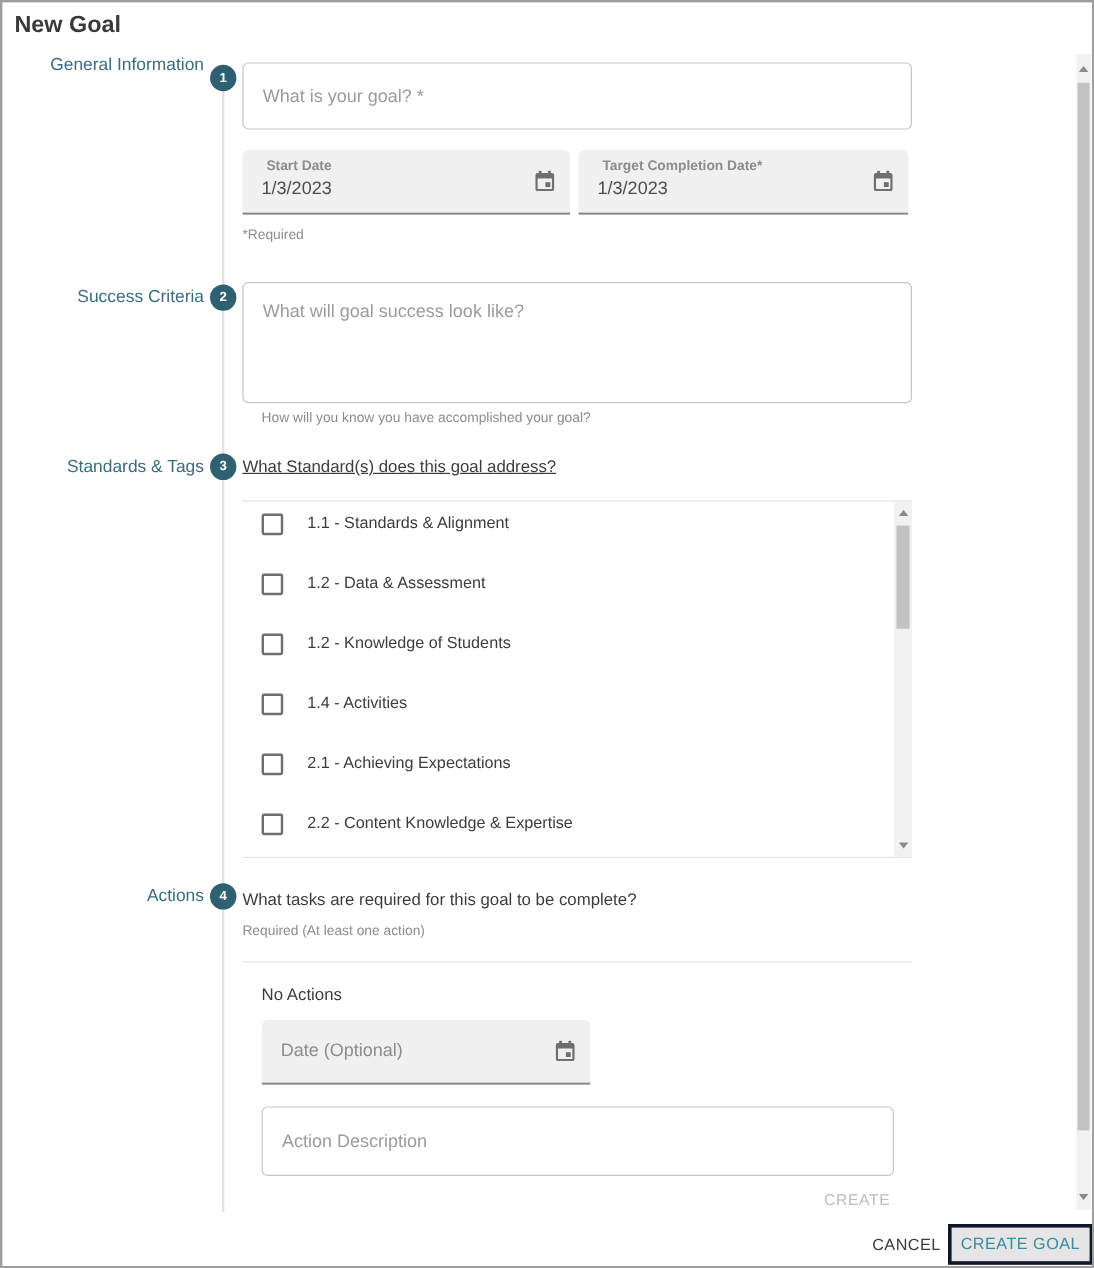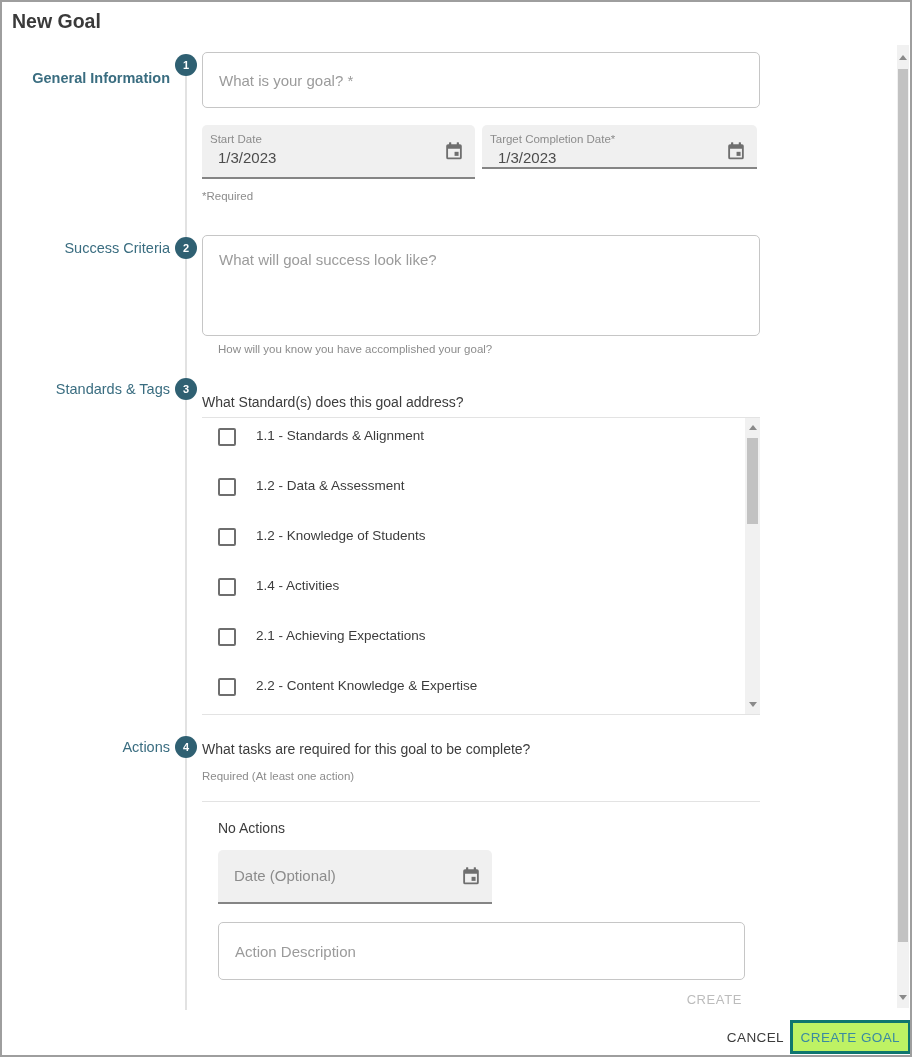--- a/index.html
+++ b/index.html
@@ -12,53 +12,53 @@
   .abs { position:absolute; }
   .title { left:10px; top:8px; font-size:19.5px; color:#3a3a3a;font-weight:bold; }
 
   
   .rail-divider { left:183px; top:53px; width:2px; height:955px; background:#e2e2e2; }
   .rail-label { left:0; width:168px; text-align:right; font-size:14.5px; color:#3a6d80; }
   .rail-badge {
     left:173px; width:22px; height:22px; border-radius:50%; background:#2f6072;
     color:#fff; font-size:11px; font-weight:bold; display:flex; align-items:center; justify-content:center;
   }
-  .sec1-label { top:68px;font-weight:bold; } .sec1-badge { top:52px; }
+  .sec1-label { top:44px; } .sec1-badge { top:52px; }
   .sec2-label { top:238px; } .sec2-badge { top:235px; }
   .sec3-label { top:379px;text-align:right; } .sec3-badge { top:376px; }
   .sec4-label { top:737px; } .sec4-badge { top:734px; }
 
   
   .outlined {
     border:1px solid #c6c6c6; border-radius:5px; background:#fff;
     font-size:15px; color:#4c4c4c; outline:none; padding:0 16px;
     font-family:"Liberation Sans", sans-serif;
   }
   .outlined::placeholder { color:#9b9b9b; opacity:1; }
   .goal-input { left:200px; top:50px; width:558px; height:56px; }
   .success-textarea { left:200px; top:233px; width:558px; height:101px; padding:15px 16px; resize:none; }
   .desc-input { left:216px; top:920px; width:527px; height:58px; }
 
   
   .date-field {
     background:#f0f0f0; border-radius:5px 5px 0 0; border-bottom:2px solid #858585;
   }
   .df-start { left:200px; top:123px; width:273px; height:54px; }
-  .df-target { left:480px; top:123px; width:275px; height:44px; }
+  .df-target { left:480px; top:123px; width:275px; height:54px; }
   .df-action { left:216px; top:848px; width:274px; height:54px; }
-  .df-label { position:absolute; left:8px; top:8px; font-size:11.5px; color:#8c8c8c; }
+  .df-label { position:absolute; left:20px; top:8px; font-size:11.5px; color:#8c8c8c;font-weight:bold; }
   .df-value { position:absolute; left:16px; top:24px; font-size:15px; color:#4c4c4c; }
   .df-placeholder { position:absolute; left:16px; top:17px; font-size:15px; color:#8c8c8c; }
   .df-icon { position:absolute; right:10px; top:15px; width:22px; height:22px; }
 
   .small-note { font-size:11.5px; color:#8c8c8c; }
   .required-note { left:200px; top:188px; }
   .success-helper { left:216px; top:341px; }
   .question { font-size:14px; color:#3c3c3c; }
-  .standards-question { left:200px; top:392px; }
+  .standards-question { left:200px; top:378px;text-decoration:underline; }
   .actions-question { left:200px; top:739px; }
   .actions-helper { left:200px; top:768px; }
   .actions-divider { left:200px; top:799px; width:558px; height:1px; background:#e3e3e3; }
   .no-actions { left:216px; top:818px; font-size:14px; color:#3c3c3c; }
 
   
   .standards-list {
     left:200px; top:415px; width:558px; height:298px;
     border-top:1px solid #e3e3e3; border-bottom:1px solid #e3e3e3;
     padding-top:10px; overflow:hidden;
@@ -80,21 +80,21 @@
   .main-sb { left:895px; top:43px; width:12px; height:963px; }
   .main-sb .arrow-up { top:10px; } .main-sb .arrow-down { bottom:8px; }
   .main-sb .sb-thumb { top:24px; height:873px; }
   .list-sb { position:absolute; right:0; top:0; width:15px; height:100%; background:#f1f1f1; }
   .list-sb .arrow-up { top:7px; } .list-sb .arrow-down { bottom:7px; }
   .list-sb .sb-thumb { left:2px; right:2px; top:20px; height:86px; }
 
   
   .create-action-btn { top:990px; right:168px; font-size:13px; letter-spacing:0.6px; color:#bcbcbc; background:none; border:none; }
   .cancel-btn { top:1028px; right:126px; font-size:13.5px; letter-spacing:0.4px; color:#3c3c3c; background:none; border:none; cursor:pointer; }
-  .submit-btn-box { top:1018px; right:-1px; border:3px solid #0f766e; background:#bef264; padding:5px 8px; cursor:pointer; }
+  .submit-btn-box { top:1018px; right:-1px; border:3px solid #0f172a; background:#e5e5e5; padding:5px 8px; cursor:pointer; }
   .submit-btn-label { font-size:13.5px; letter-spacing:0.4px; color:#3a8aa0; }
 </style>
 </head>
 <body>
 
 <svg width="0" height="0" style="position:absolute">
   <defs>
     <g id="cal-icon" fill="#6f6f6f">
       <rect x="6.6" y="2.4" width="2.4" height="4" rx="0.6"></rect>
       <rect x="15" y="2.4" width="2.4" height="4" rx="0.6"></rect>

